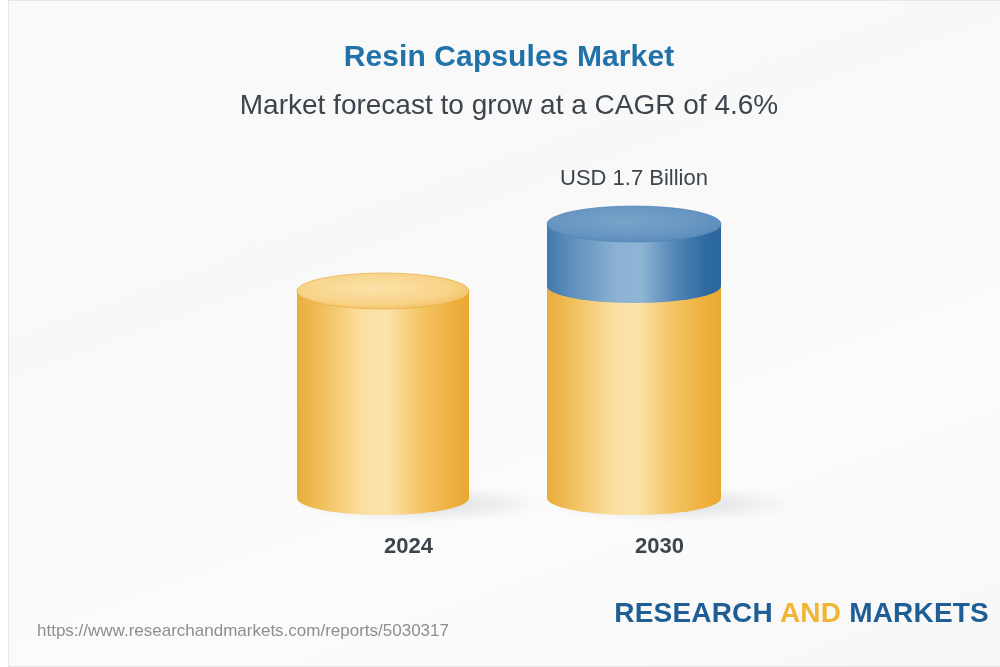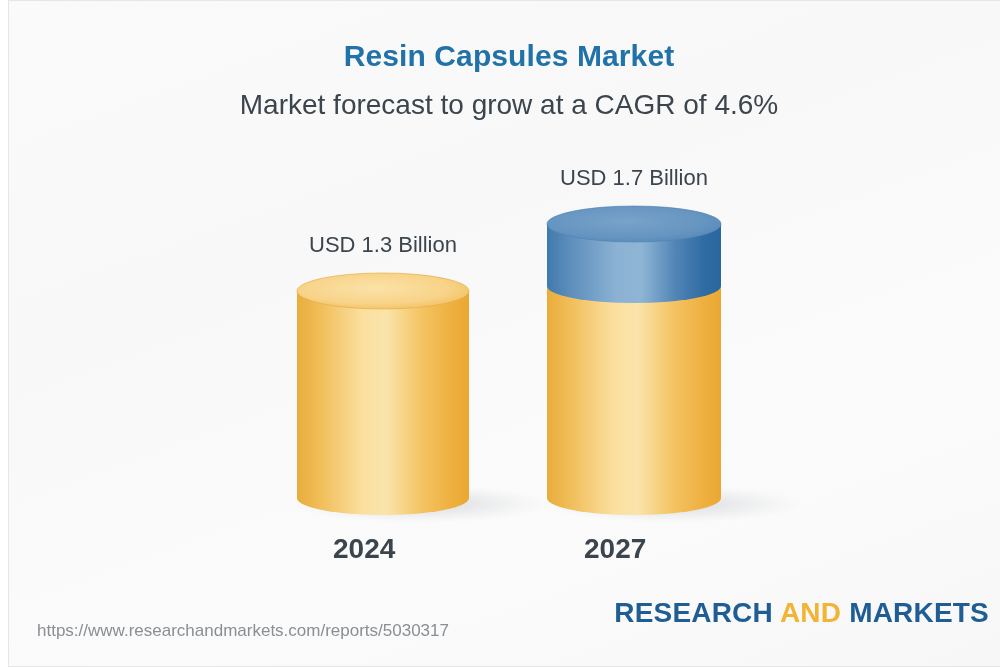--- a/index.html
+++ b/index.html
@@ -61,22 +61,22 @@
     position: absolute;
     text-align: center;
     font-size: 22px;
     font-weight: normal;
     color: #3c454d;
     white-space: nowrap;
   }
 
   .year-label {
     position: absolute;
-    text-align: left;
-    font-size: 28px;
+    text-align: right;
+    font-size: 22px;
     font-weight: bold;
     color: #3c454d;
     white-space: nowrap;
   }
 
   
   #url {
     position: absolute;
     left: 28px;
     top: 620px;
@@ -177,27 +177,26 @@
       <g>
 
         <path d="M538,285 L538,497 A87,17 0 0 0 712,497 L712,285 Z" fill="url(#yellowBody)"></path>
 
         <path d="M538,223 L538,285 A87,17 0 0 0 712,285 L712,223 Z" fill="url(#blueBody)"></path>
 
         <ellipse cx="625" cy="223" rx="87" ry="18" fill="url(#blueCap)" stroke="#4d83b2" stroke-width="0.6"></ellipse>
       </g>
     </svg>
 
-    <div class="value-label" style="left:274px; top:231px; width:200px;">USD 1.3 Billion</div>
 
     <div class="value-label" style="left:525px; top:164px; width:200px;">USD 1.7 Billion</div>
 
     <div class="year-label" style="left:324px; top:532px; width:100px;">2024</div>
 
-    <div class="year-label" style="left:575px; top:532px; width:100px;">2027</div>
+    <div class="year-label" style="left:575px; top:532px; width:100px;">2030</div>
 
   </div>
 
   <div id="url">https://www.researchandmarkets.com/reports/5030317</div>
 
   <div id="logo">
     <div id="logo-main"><span>RESEARCH </span><span class="and">AND</span><span> MARKETS</span></div>
   </div>
 
 </div>

